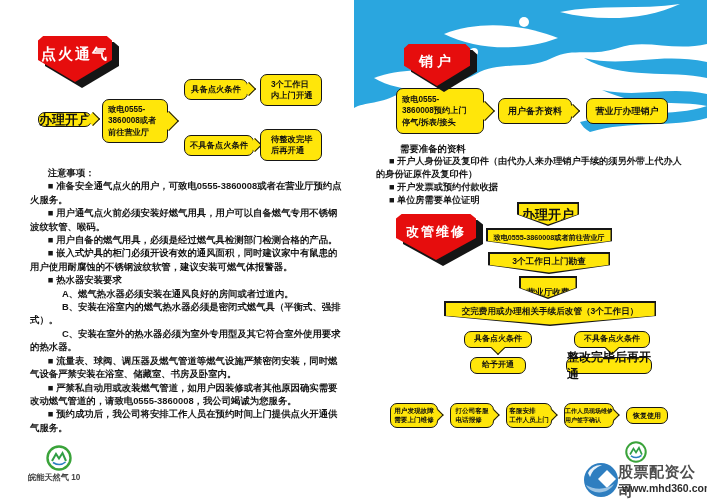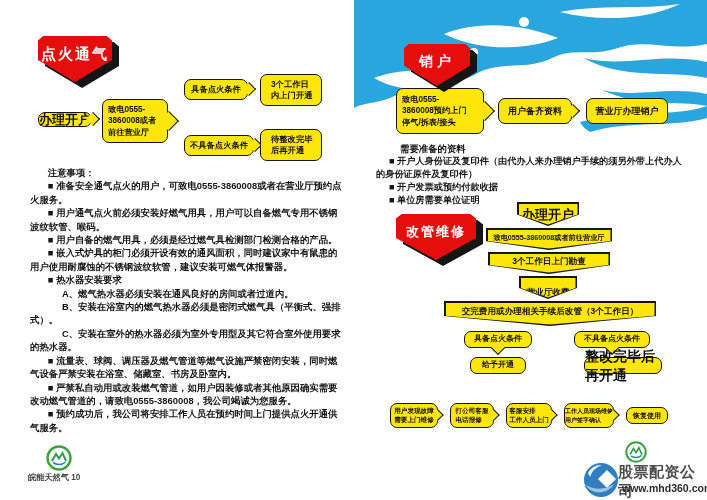--- a/index.html
+++ b/index.html
@@ -133,21 +133,21 @@
   <div class="shape clip-pn" style="left:519px;top:276px;width:58px;height:23px">
     <div class="in" style="font-size:8.6px;padding-top:9px">营业厅收费</div>
   </div>
   <div class="shape clip-rb" style="left:444px;top:301px;width:212px;height:25px">
     <div class="in" style="font-size:8.6px;padding-top:3px">交完费用或办理相关手续后改管（3个工作日）</div>
   </div>
 
   <div class="bubble taild" style="left:464px;top:331px;width:68px;height:17px;font-size:8px">具备点火条件</div>
   <div class="bubble taild" style="left:574px;top:331px;width:76px;height:17px;font-size:8px">不具备点火条件</div>
   <div class="bubble" style="left:470px;top:357px;width:56px;height:17px;font-size:8px">给予开通</div>
-  <div class="bubble" style="left:584px;top:357px;width:78px;height:17px;font-size:14px">整改完毕后再开通</div>
+  <div class="bubble" style="left:566px;top:357px;width:86px;height:17px;font-size:12px">整改完毕后再开通</div>
 
   <div class="bubble tailr sm" style="left:390px;top:403px;width:48px;height:25px;font-size:6.6px">用户发现故障
 需要上门维修</div>
   <div class="bubble tailr sm" style="left:450px;top:403px;width:44px;height:25px;font-size:6.6px">打公司客服
 电话报修</div>
   <div class="bubble tailr sm" style="left:506px;top:403px;width:46px;height:25px;font-size:6.6px">客服安排
 工作人员上门</div>
   <div class="bubble tailr sm" style="left:564px;top:403px;width:50px;height:25px;font-size:6px">工作人员现场维修
 用户签字确认</div>
   <div class="bubble" style="left:626px;top:407px;width:42px;height:17px;font-size:7px">恢复使用</div>

